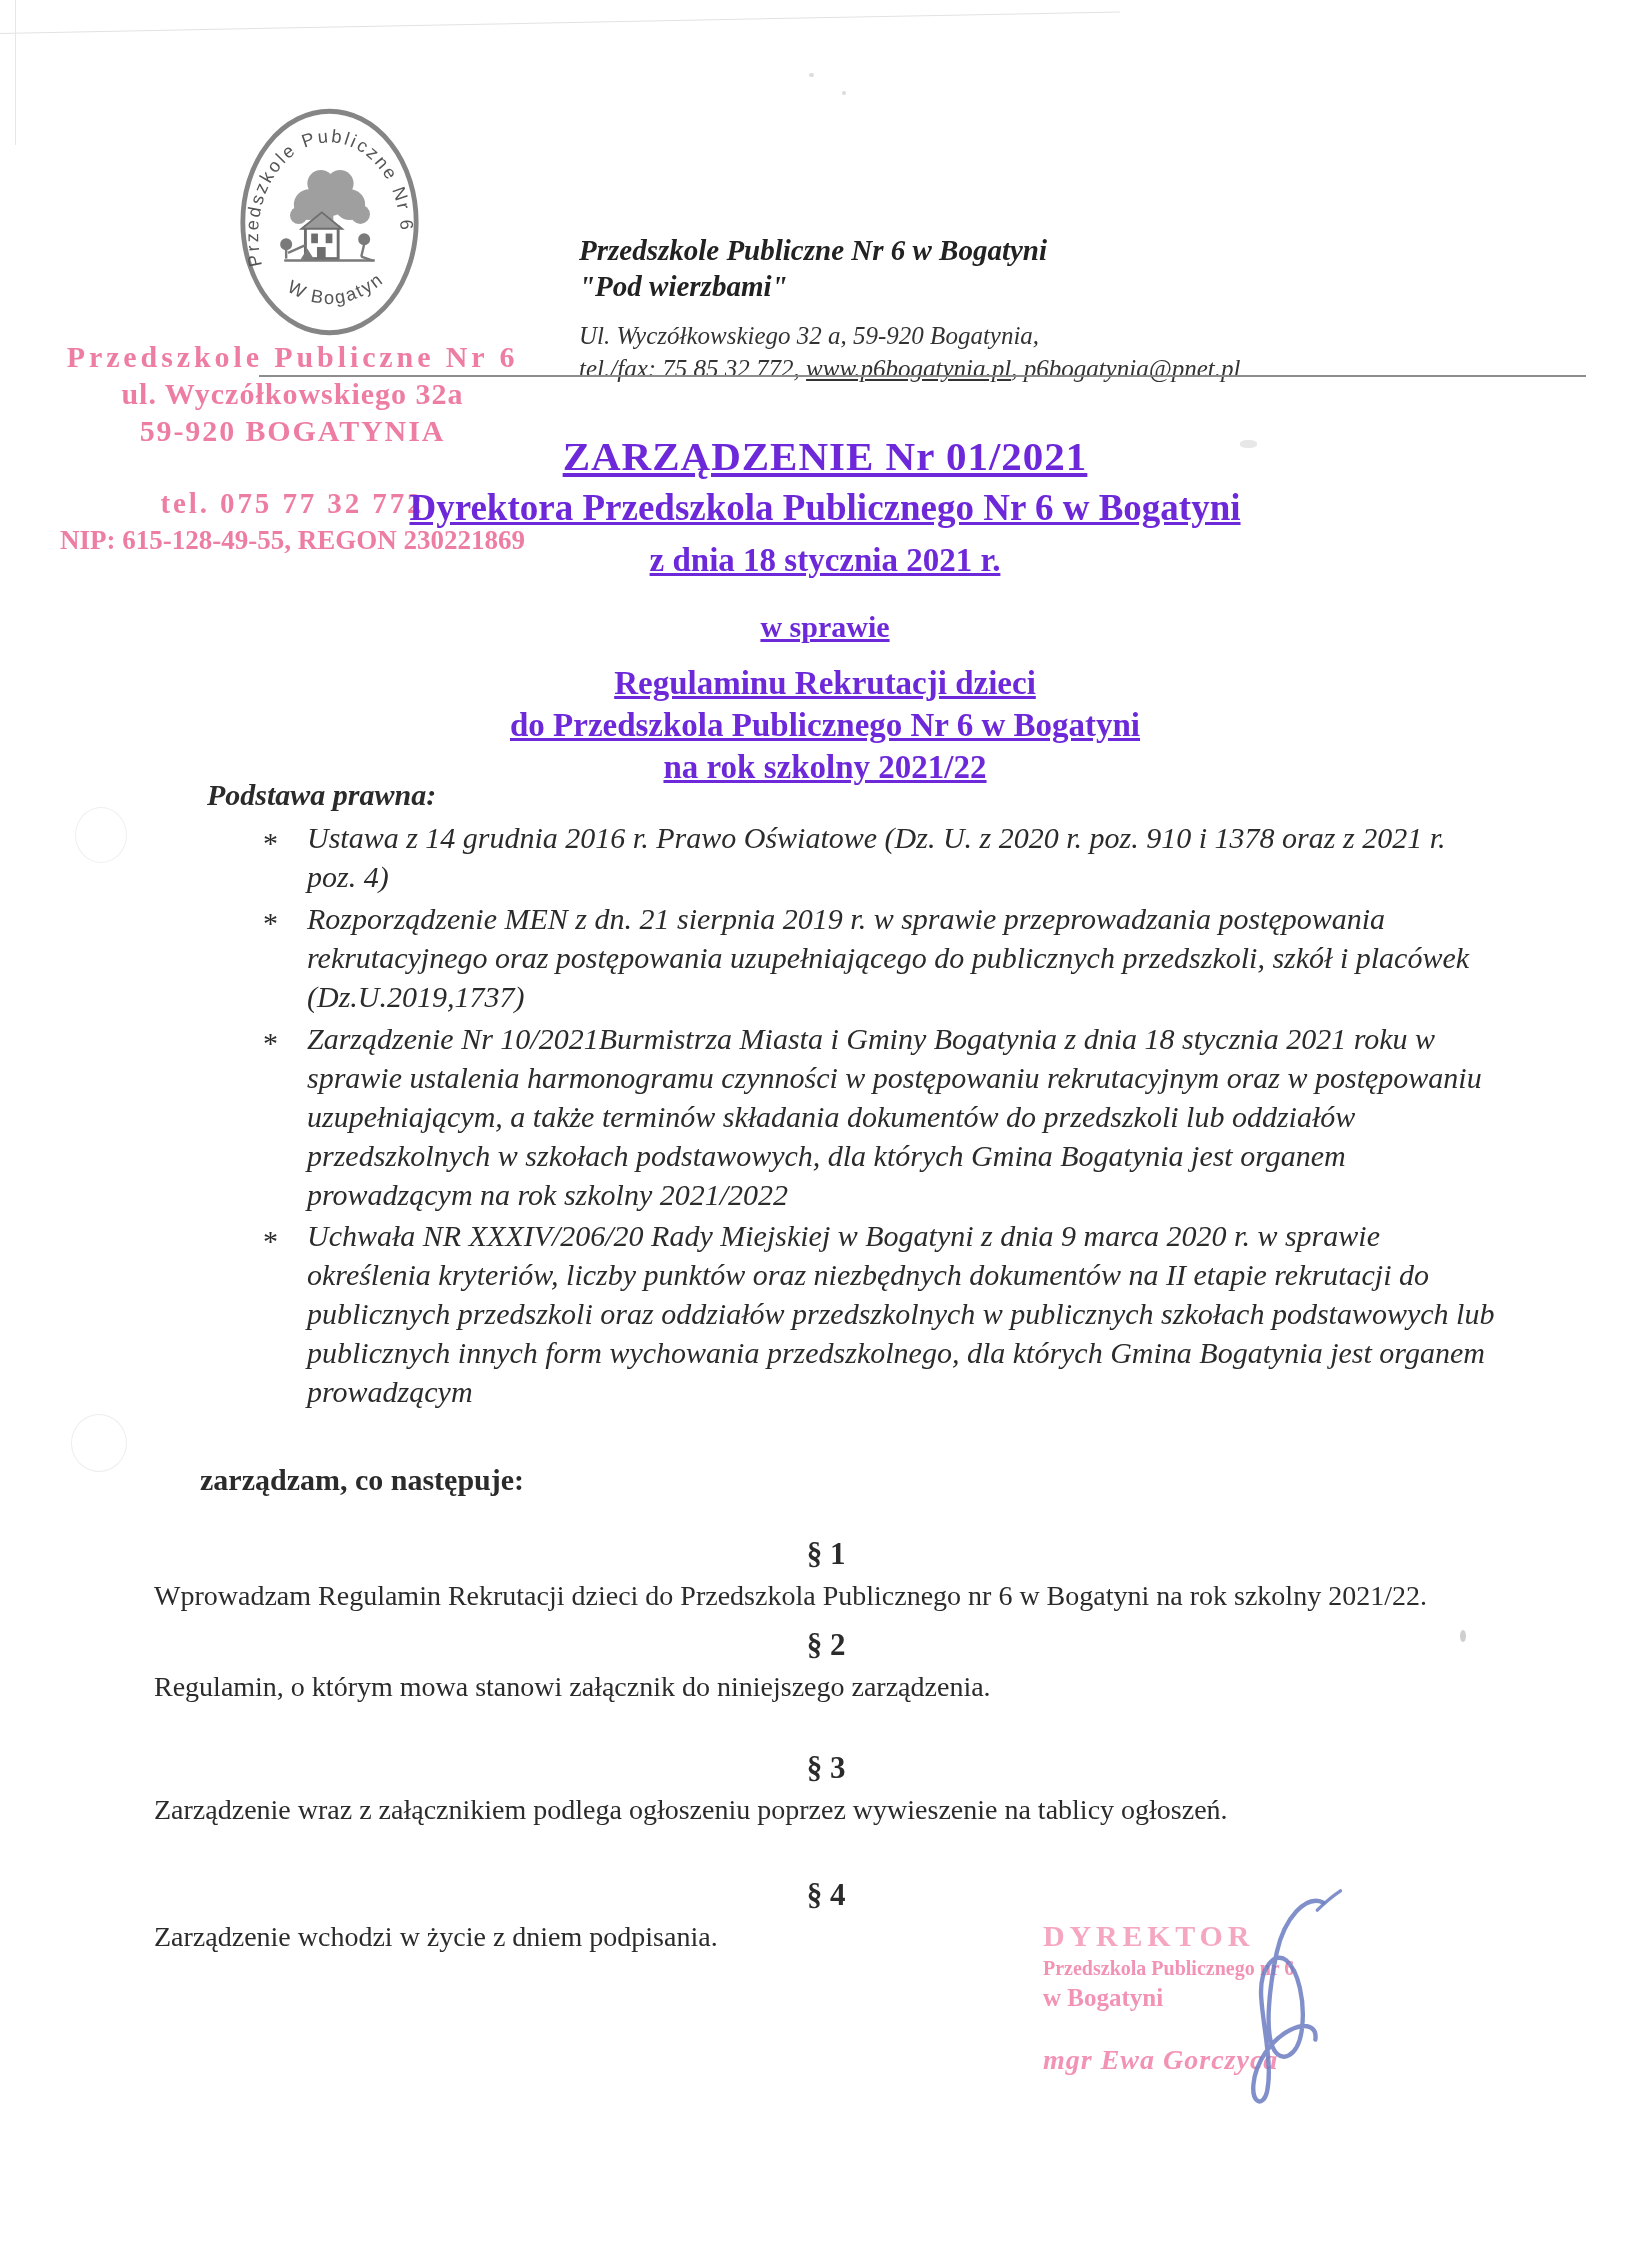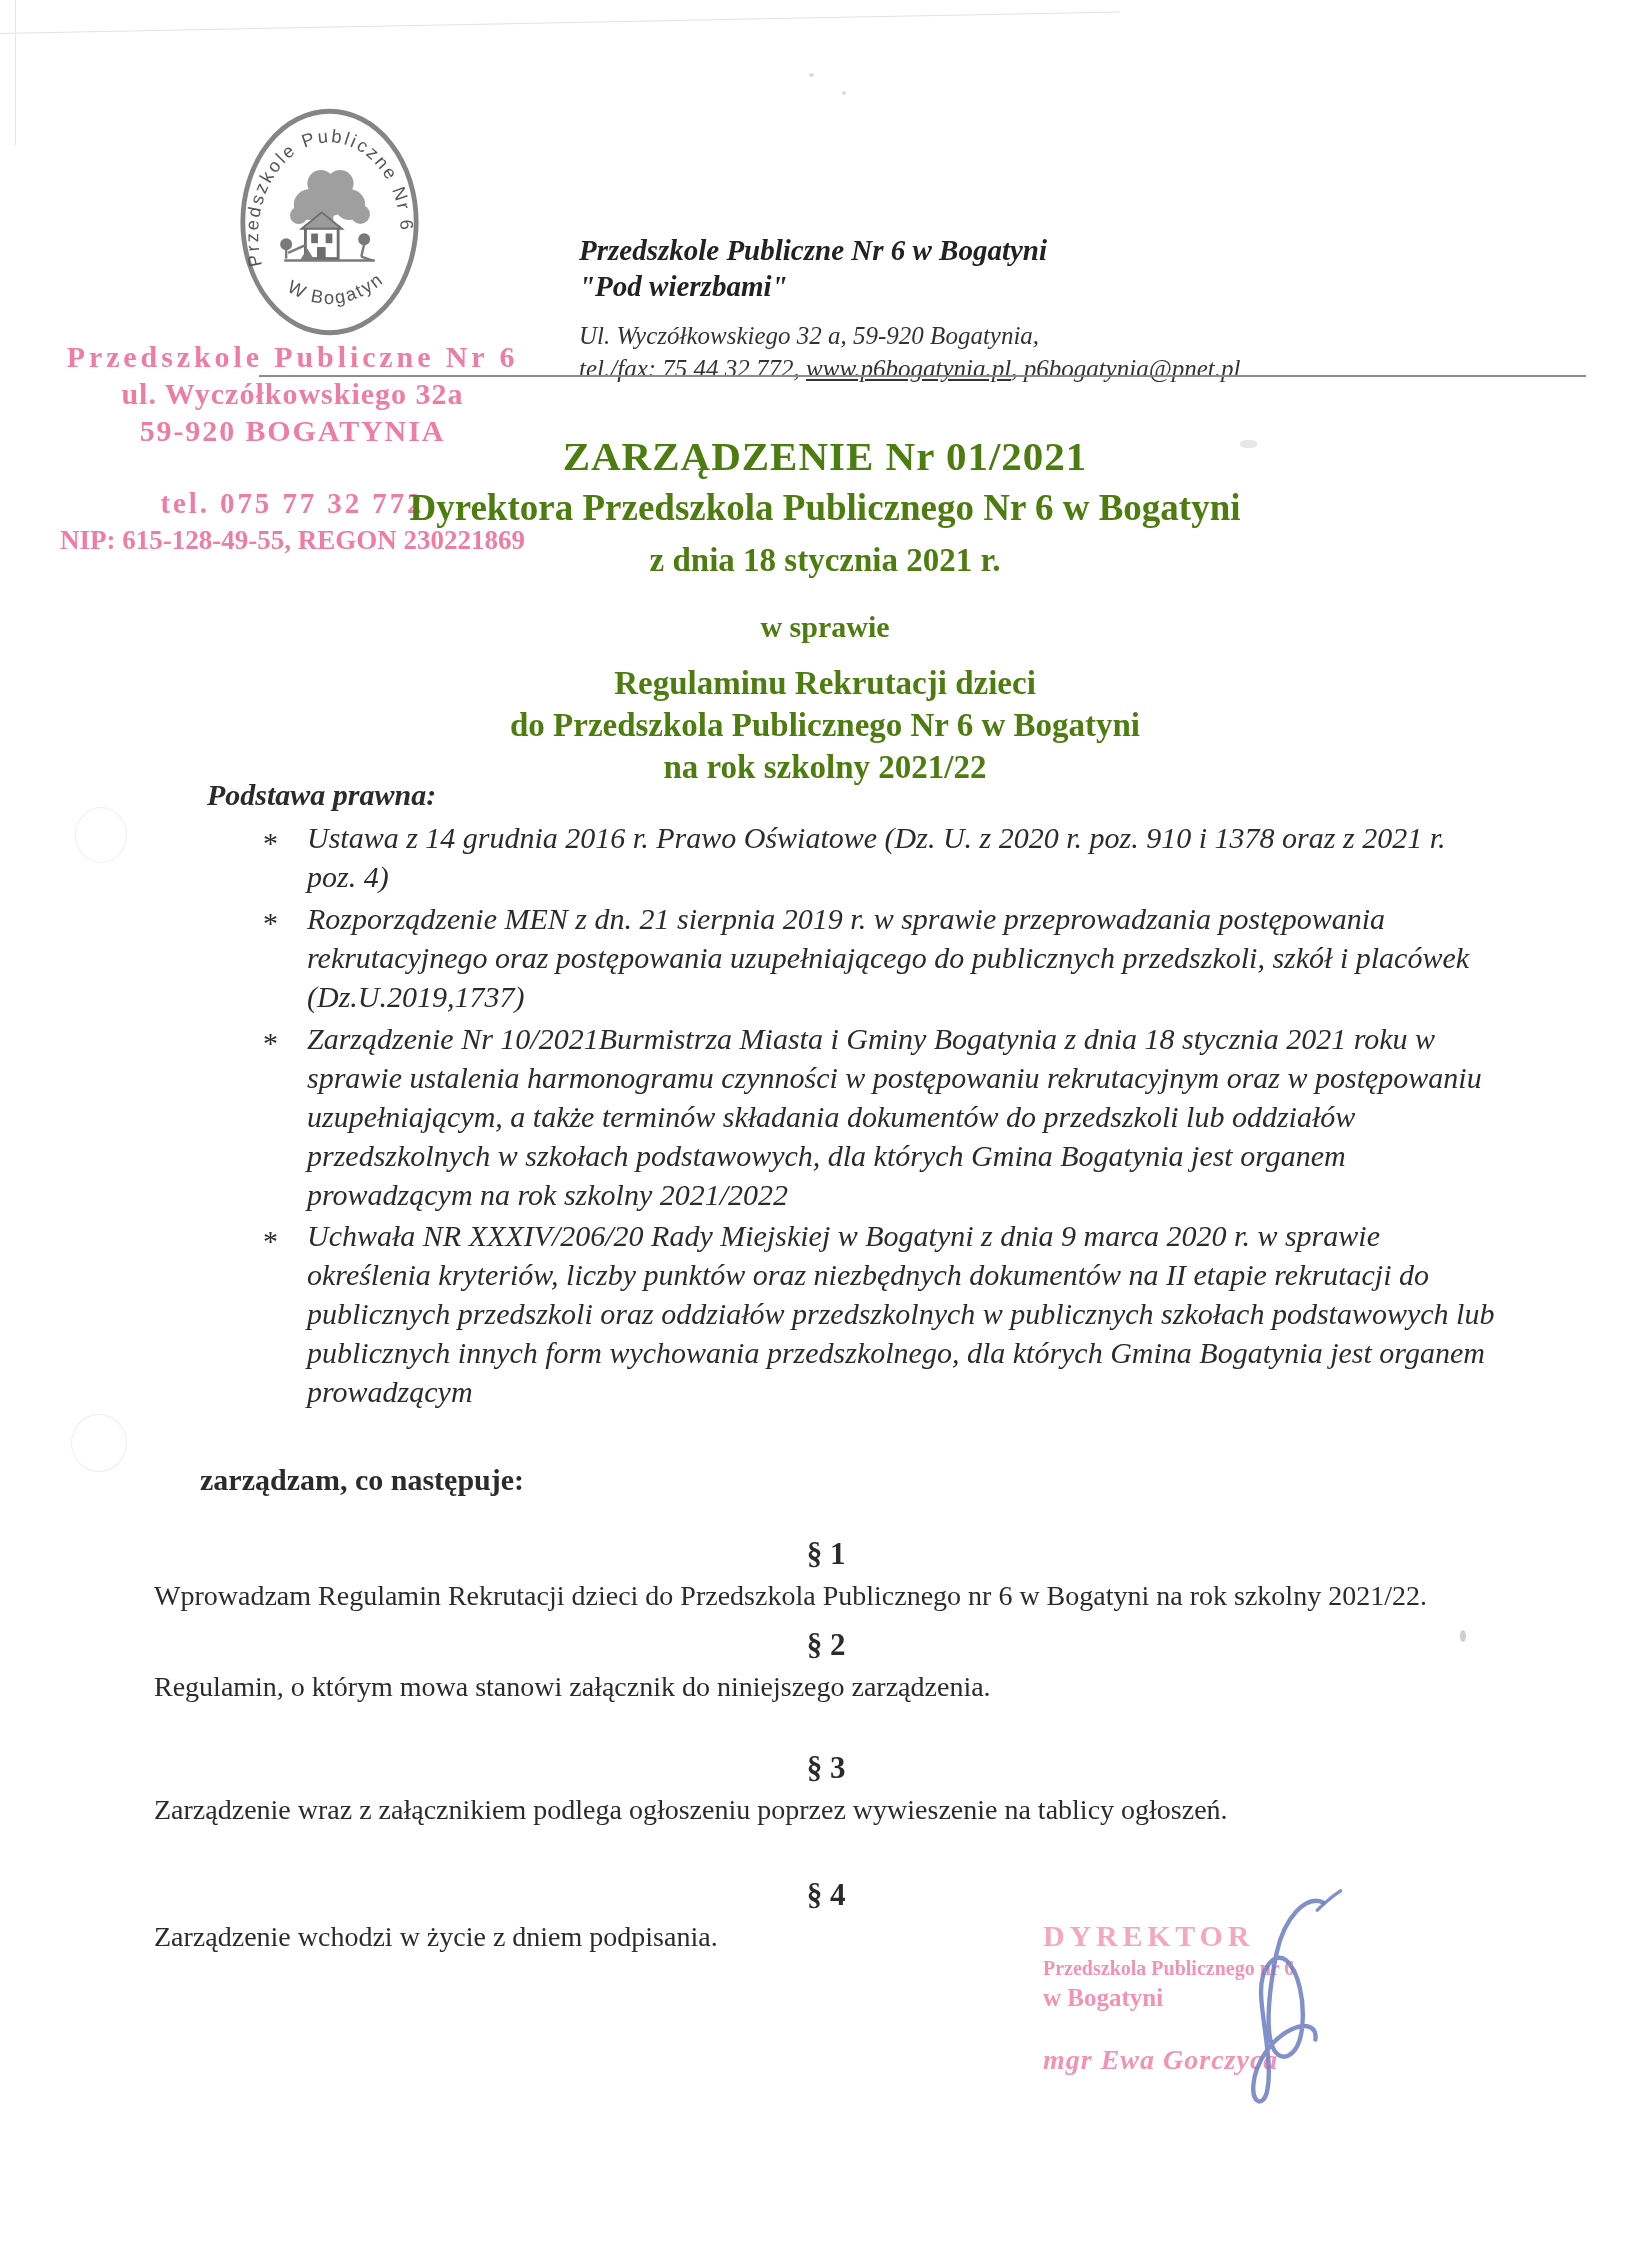--- a/index.html
+++ b/index.html
@@ -31,21 +31,21 @@
   .pink-stamp .l3{font-size:30px;letter-spacing:1.9px;}
   .pink-stamp .l4{font-size:29px;letter-spacing:2.9px;margin-top:36px;}
   .pink-stamp .l5{font-size:27px;white-space:nowrap;}
 
   .org-block{position:absolute;left:579px;top:232px;width:734px;}
   .org-name{font-size:29px;font-weight:bold;font-style:italic;line-height:36px;}
   .org-addr{font-size:25px;font-style:italic;line-height:33px;margin-top:15.4px;color:#333;}
   .sep-line{position:absolute;left:259px;top:375px;width:1327px;height:1.9px;background:#8d8d8d;}
 
   
-  .title-block{position:absolute;left:153px;top:432px;width:1344px;text-align:center;font-weight:bold;color:#4d7c0f;}
+  .title-block{position:absolute;left:153px;top:432px;width:1344px;text-align:center;font-weight:bold;color:#6d28d9;text-decoration:underline;}
   .t1{font-size:41px;letter-spacing:1px;margin:0 0 5.8px 0;}
   .t2{font-size:37px;margin:0 0 13.5px 0;}
   .t3{font-size:33px;margin:0 0 31px 0;}
   .t4{font-size:30px;margin:0 0 21px 0;}
   .t5{font-size:33px;margin:0 0 4.8px 0;}
   .t6{font-size:33px;margin:0 0 4.8px 0;}
   .t7{font-size:33px;margin:0;}
 
   
   .body-block{position:absolute;left:154px;top:778px;width:1344px;font-size:30px;color:#2b2b2b;}
@@ -138,21 +138,21 @@
     </g>
   </svg>
 
   <div class="org-block">
     <div class="org-name">
       <div>Przedszkole Publiczne Nr 6 w Bogatyni</div>
       <div>"Pod wierzbami"</div>
     </div>
     <div class="org-addr">
       <div>Ul. Wyczółkowskiego 32 a, 59-920 Bogatynia,</div>
-      <div><span>tel./fax: 75 44 32 772, </span><span style="text-decoration:underline;">www.p6bogatynia.pl</span><span>, p6bogatynia@pnet.pl</span></div>
+      <div><span>tel./fax: 75 85 32 772, </span><span style="text-decoration:underline;">www.p6bogatynia.pl</span><span>, p6bogatynia@pnet.pl</span></div>
     </div>
   </div>
 
   <div class="sep-line"></div>
 
   <div class="title-block">
     <div class="t1">ZARZĄDZENIE Nr 01/2021</div>
     <div class="t2">Dyrektora Przedszkola Publicznego Nr 6 w Bogatyni</div>
     <div class="t3">z dnia 18 stycznia 2021 r.</div>
     <div class="t4">w sprawie</div>

